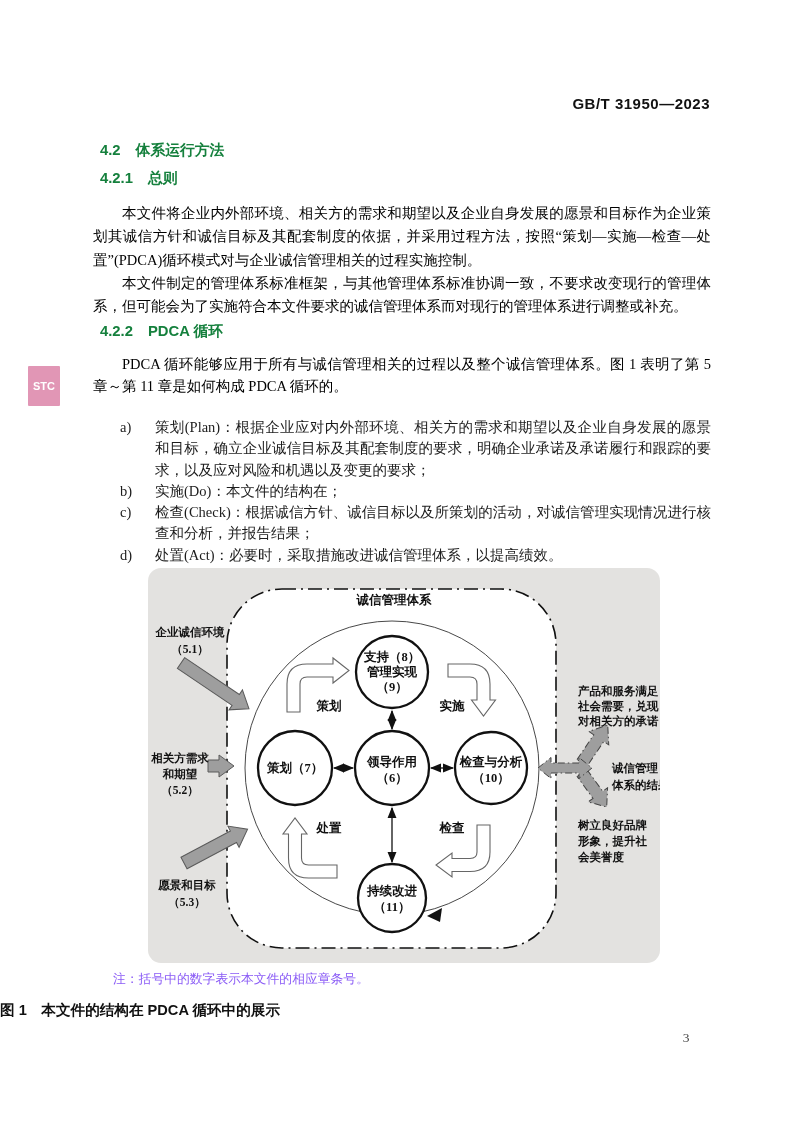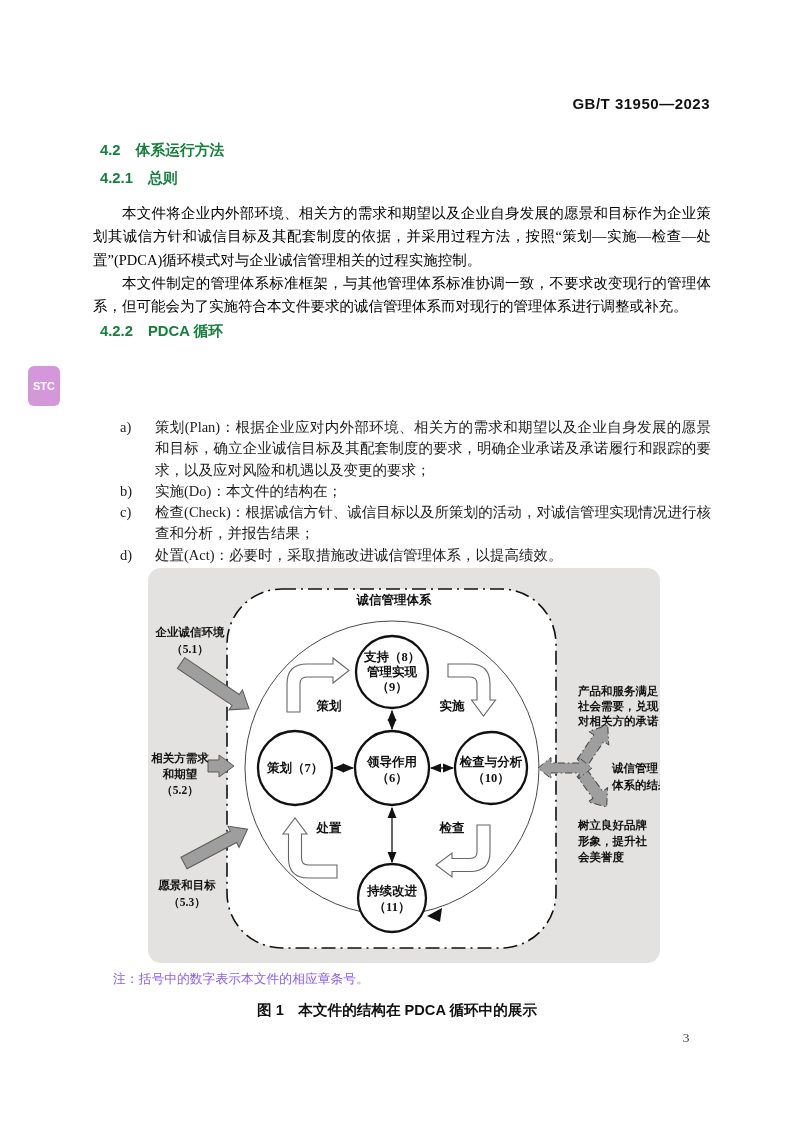--- a/index.html
+++ b/index.html
@@ -19,27 +19,27 @@
   .h-num { margin-right:15px; }
   .body-block { position:absolute; left:93px; width:618px; font-size:14.5px; color:#000000; }
   .body-block p { text-indent:2em; text-align:justify; line-height:23.3px; }
   .lh22 p { line-height:22px; }
   .list-block { position:absolute; left:93px; width:618px; font-size:14.5px; }
   .li { position:relative; padding-left:62px; line-height:21.3px; text-align:justify; }
   .li-marker { position:absolute; left:27px; top:0; }
   .figure-box { position:absolute; left:148px; top:568px; width:512px; height:395px; background:#e3e2e0;border-radius:13px; }
   .fig-note { position:absolute; left:113px; top:971px; font-size:12.8px; color:#8b5cf6; }
   .fig-caption {
-    position:absolute; left:0; top:1001px; width:794px; text-align:center;
+    position:absolute; left:0; top:1001px; width:794px; text-align:left;
     font-family:"Liberation Sans","DejaVu Sans",sans-serif; font-weight:bold; font-size:14.6px; color:#111;
   }
   .page-num { position:absolute; left:676px; top:1030px; width:20px; text-align:center; font-size:13.5px; color:#444; }
   .watermark {
-    position:absolute; left:28px; top:366px; width:32px; height:40px; border-radius:6px;
-    background:#a21caf; opacity:.45; display:flex; align-items:center; justify-content:center;
+    position:absolute; left:28px; top:366px; width:32px; height:40px; border-radius:1px;
+    background:#be185d; opacity:.45; display:flex; align-items:center; justify-content:center;
     font-family:"Liberation Sans","DejaVu Sans",sans-serif; font-weight:bold; font-size:11px; color:#ffffff;
   }
   svg text { font-family:"Liberation Serif","DejaVu Serif",serif; fill:#111; }
   .node-t { font-size:12.5px; font-weight:600; }
   .cyc-t  { font-size:12.5px; font-weight:600; }
   .sys-t  { font-size:12.5px; font-weight:700; }
   .side-t { font-size:11.5px; font-weight:600; }
 </style>
 </head>
 <body>
@@ -61,20 +61,21 @@
   <div class="body-block" style="top:202px">
     <p>本文件将企业内外部环境、相关方的需求和期望以及企业自身发展的愿景和目标作为企业策划其诚信方针和诚信目标及其配套制度的依据，并采用过程方法，按照“策划—实施—检查—处置”(PDCA)循环模式对与企业诚信管理相关的过程实施控制。</p>
     <p>本文件制定的管理体系标准框架，与其他管理体系标准协调一致，不要求改变现行的管理体系，但可能会为了实施符合本文件要求的诚信管理体系而对现行的管理体系进行调整或补充。</p>
   </div>
 
   <div class="h-sec" style="top:322px">
     <span class="h-num">4.2.2</span><span class="h-title">PDCA 循环</span>
   </div>
 
   <div class="body-block lh22" style="top:353px">
+    <p>PDCA 循环能够应用于所有与诚信管理相关的过程以及整个诚信管理体系。图 1 表明了第 5 章～第 11 章是如何构成 PDCA 循环的。</p>
   </div>
 
   <div class="list-block" style="top:417px">
     <div class="li">
       <span class="li-marker">a)</span>
       <span class="li-text">策划(Plan)：根据企业应对内外部环境、相关方的需求和期望以及企业自身发展的愿景和目标，确立企业诚信目标及其配套制度的要求，明确企业承诺及承诺履行和跟踪的要求，以及应对风险和机遇以及变更的要求；</span>
     </div>
     <div class="li">
       <span class="li-marker">b)</span>
       <span class="li-text">实施(Do)：本文件的结构在；</span>

